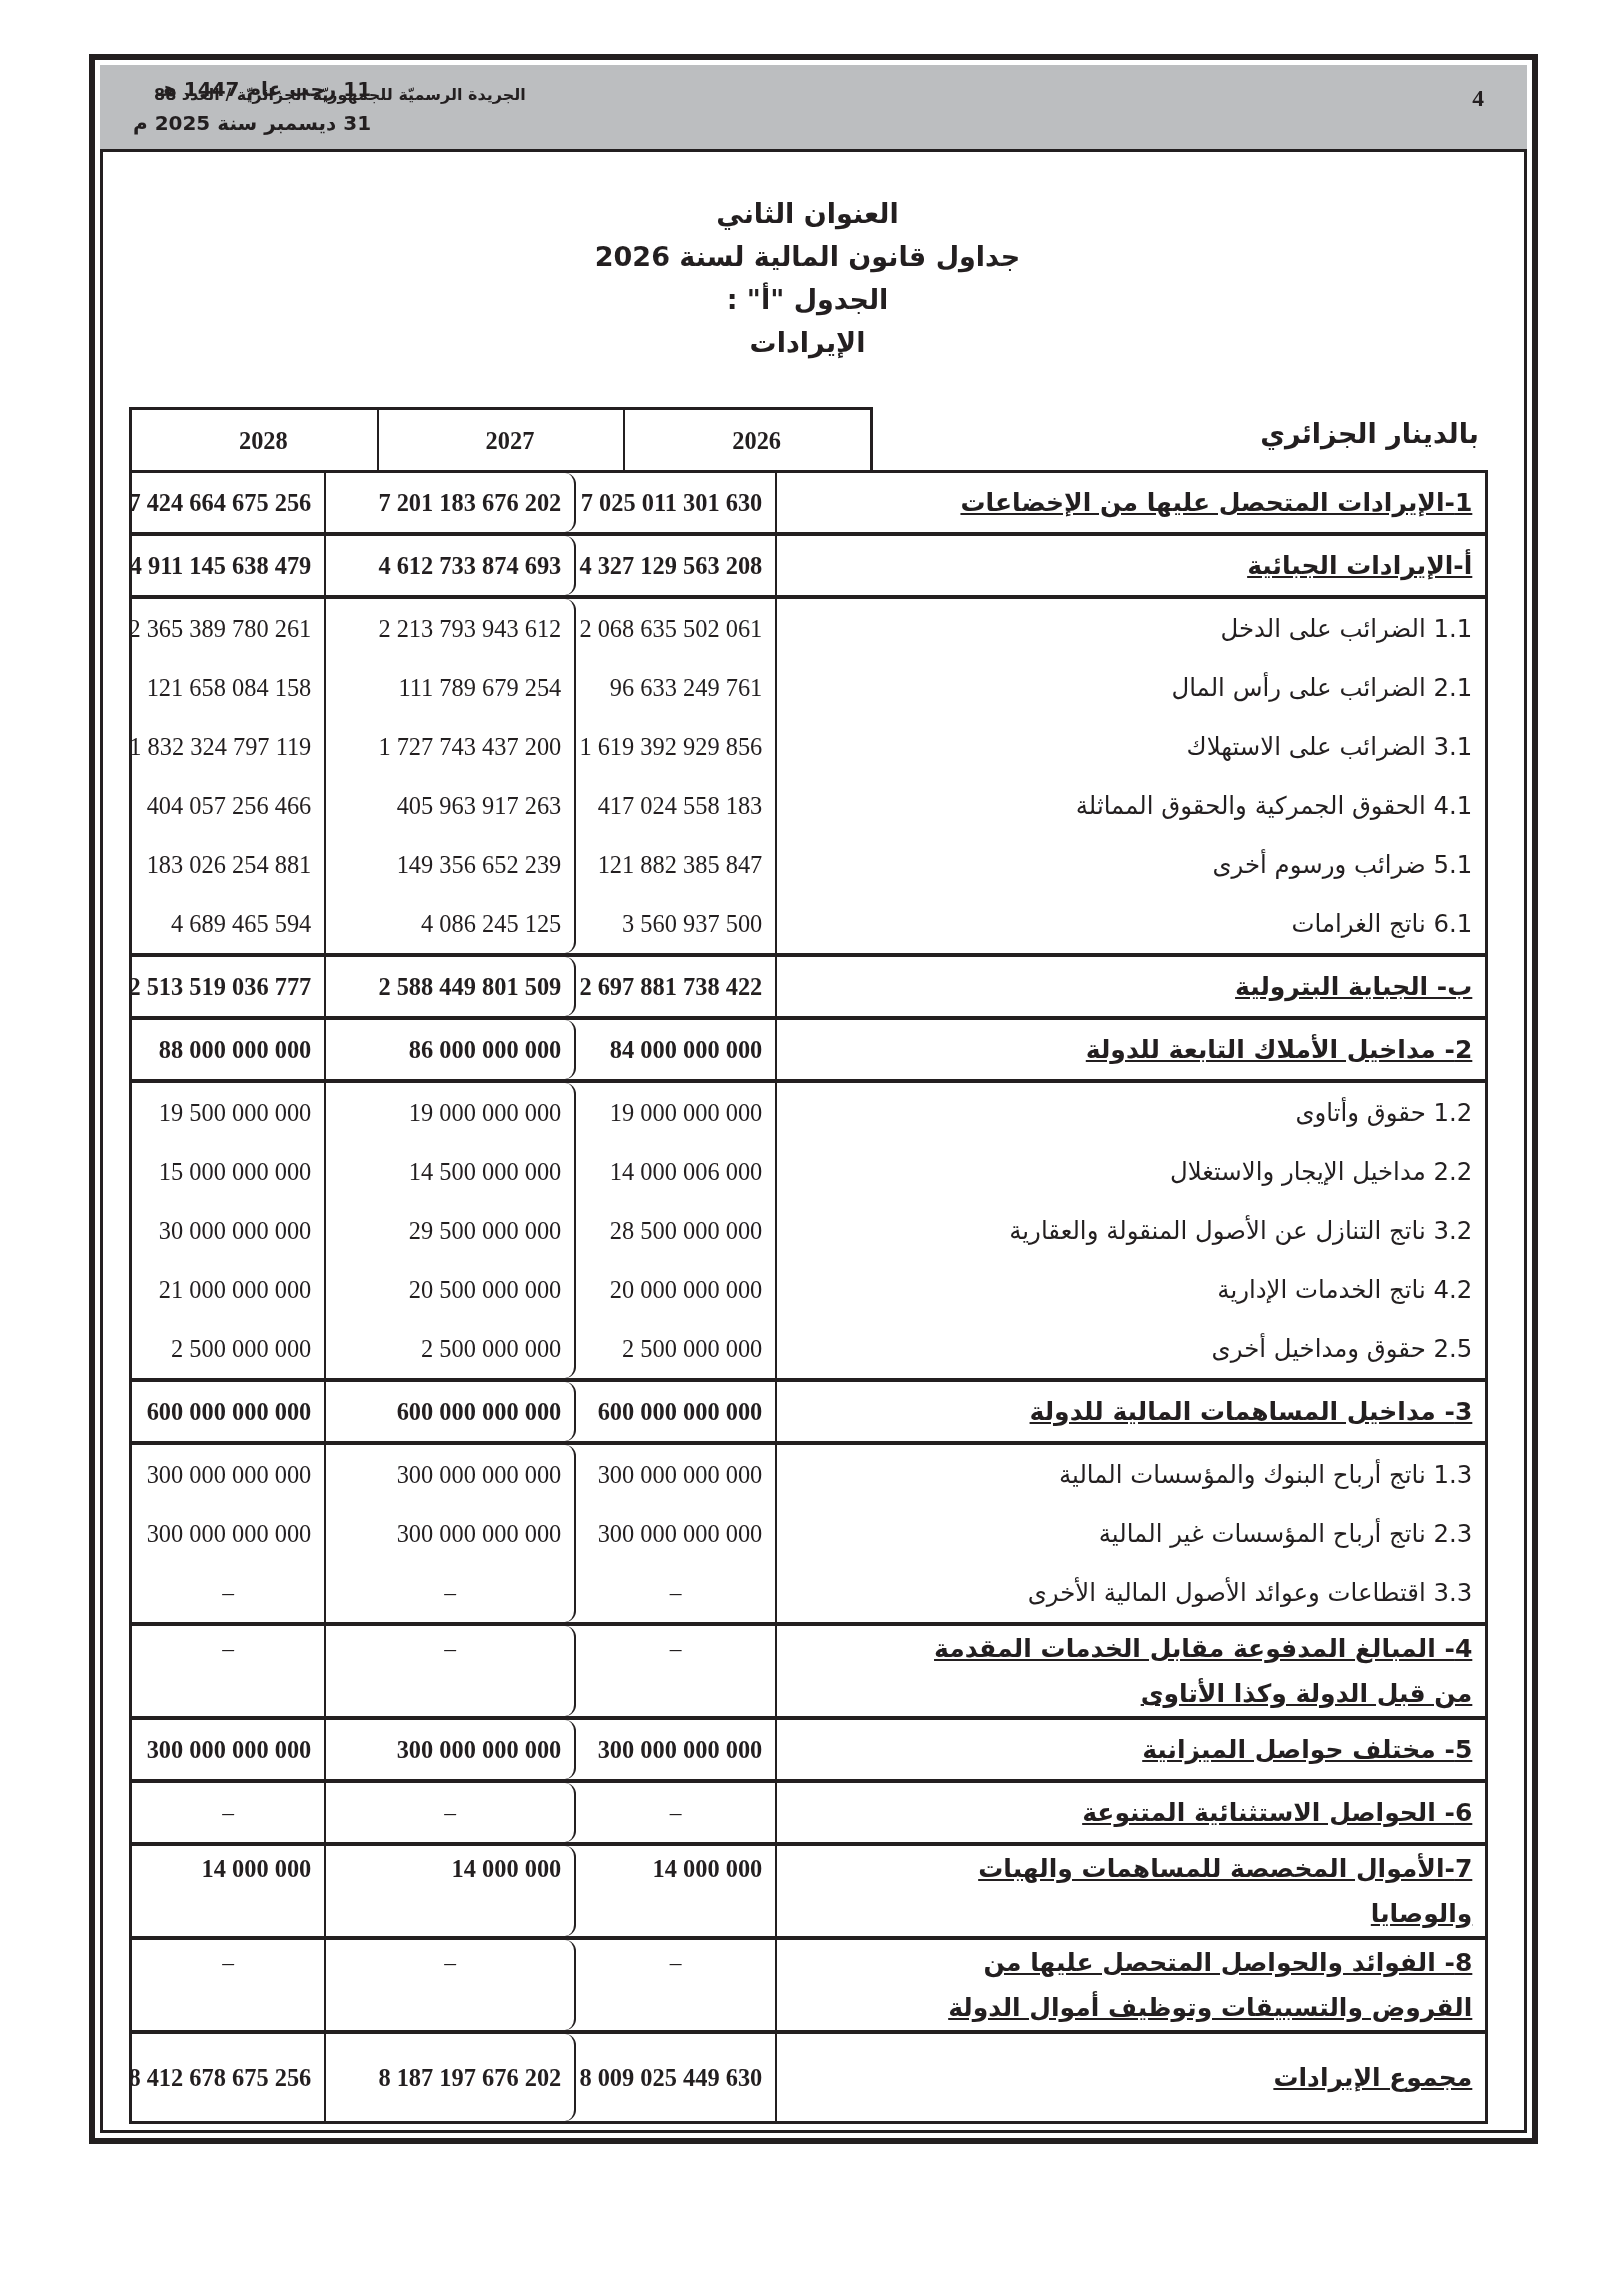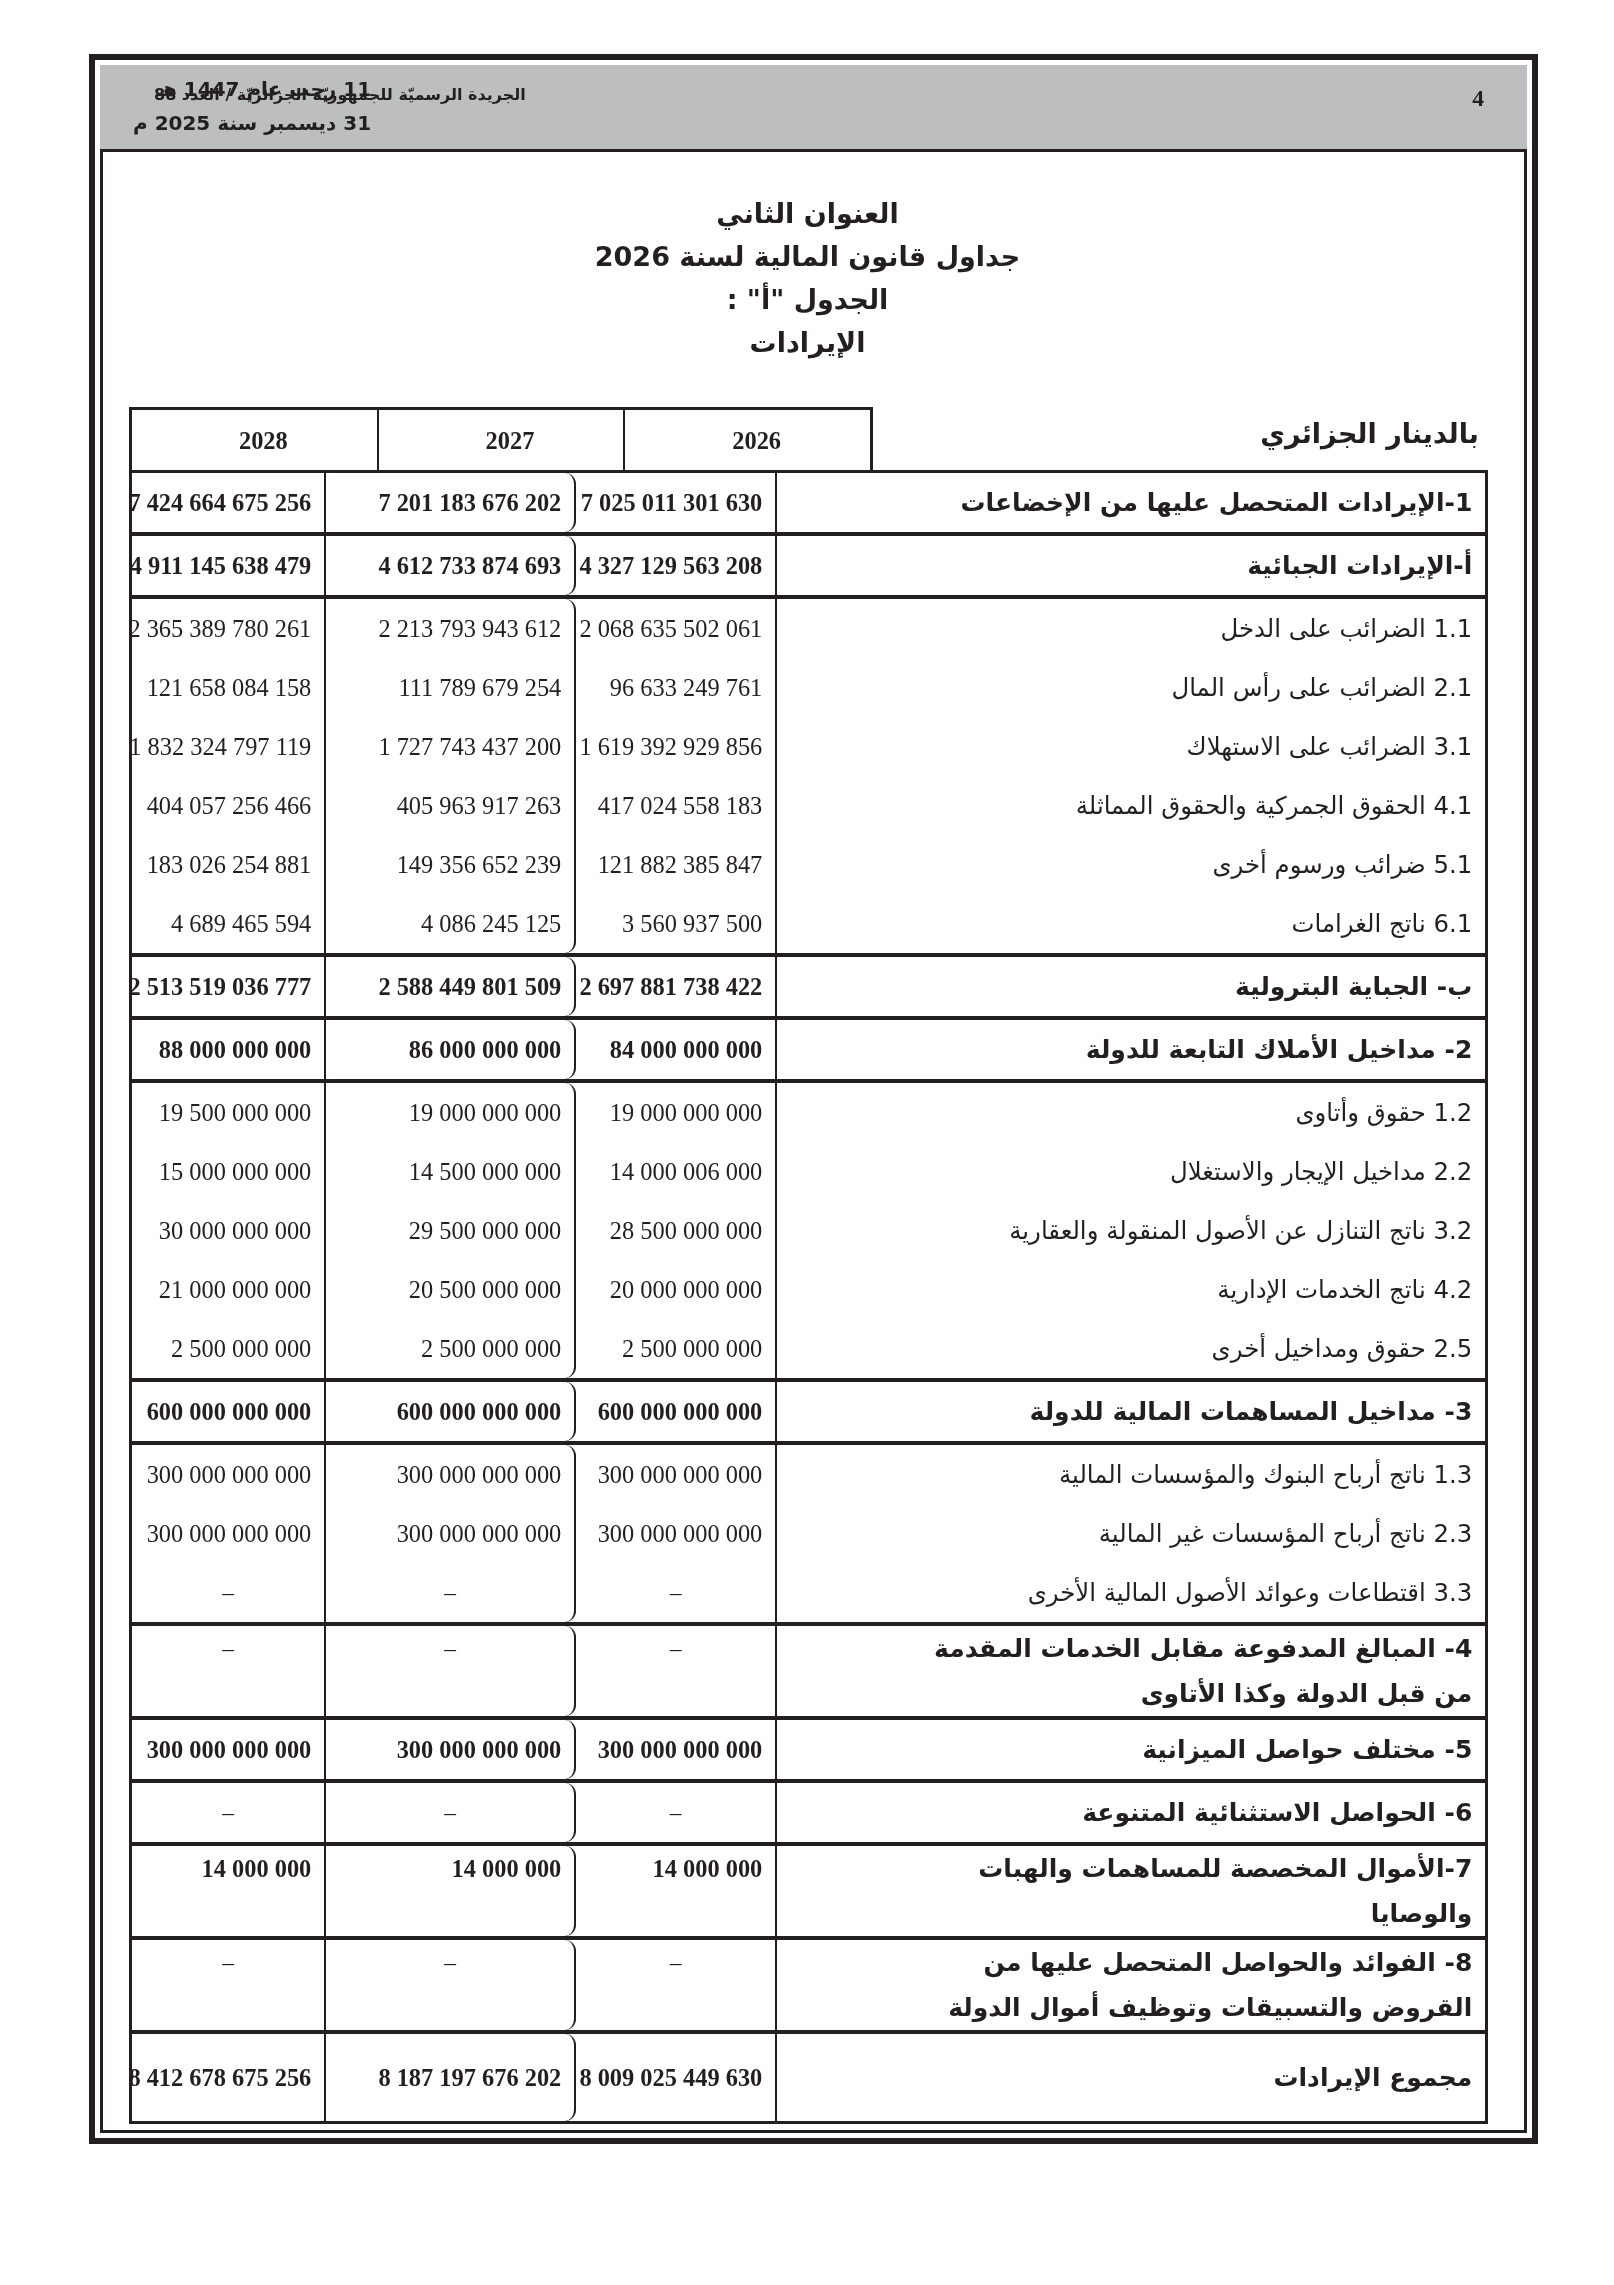--- a/index.html
+++ b/index.html
@@ -26,21 +26,21 @@
   .tbody { position: absolute; left: 0; top: 63px; width: 1359px; border: 3.6px solid #231f20; box-sizing: border-box; }
   .row { display: flex; direction: ltr; border-top: 4.5px solid #231f20; }
   .row:first-child { border-top: none; }
   .cell { box-sizing: border-box; border-right: 2.7px solid #231f20; display: flex; flex-direction: column; justify-content: flex-start; }
   .c28 { width: 194px; } .c27 { width: 250px; border-radius: 11px; } .c26 { width: 201px; }
   .clab { flex: 1; border-right: none; direction: rtl; padding-right: 12.7px; }
   .num { font-family: "Liberation Serif", serif; font-size: 24.4px; text-align: right; padding-right: 12.7px; white-space: nowrap; }
   .num.bold { font-weight: bold; }
   .dash { text-align: center; font-family: "Liberation Serif", serif; font-size: 23.5px; }
   .lab { font-size: 24.4px; white-space: nowrap; }
-  .lab.bold { font-weight: bold; font-size: 25px; }
+  .lab.bold { font-weight: bold; font-size: 25px; text-decoration: underline; }
   .line { height: 59px; display: flex; align-items: center; }
   .cell .line.num { justify-content: flex-end; }
   .cell .line.dash { justify-content: center; }
   .tall .line { height: 45px; }
   .total .line { height: 87px; }
   .total .lab { width: 100%; text-align: center; padding-left: 109px; }
 </style>
 </head>
 <body>
 

